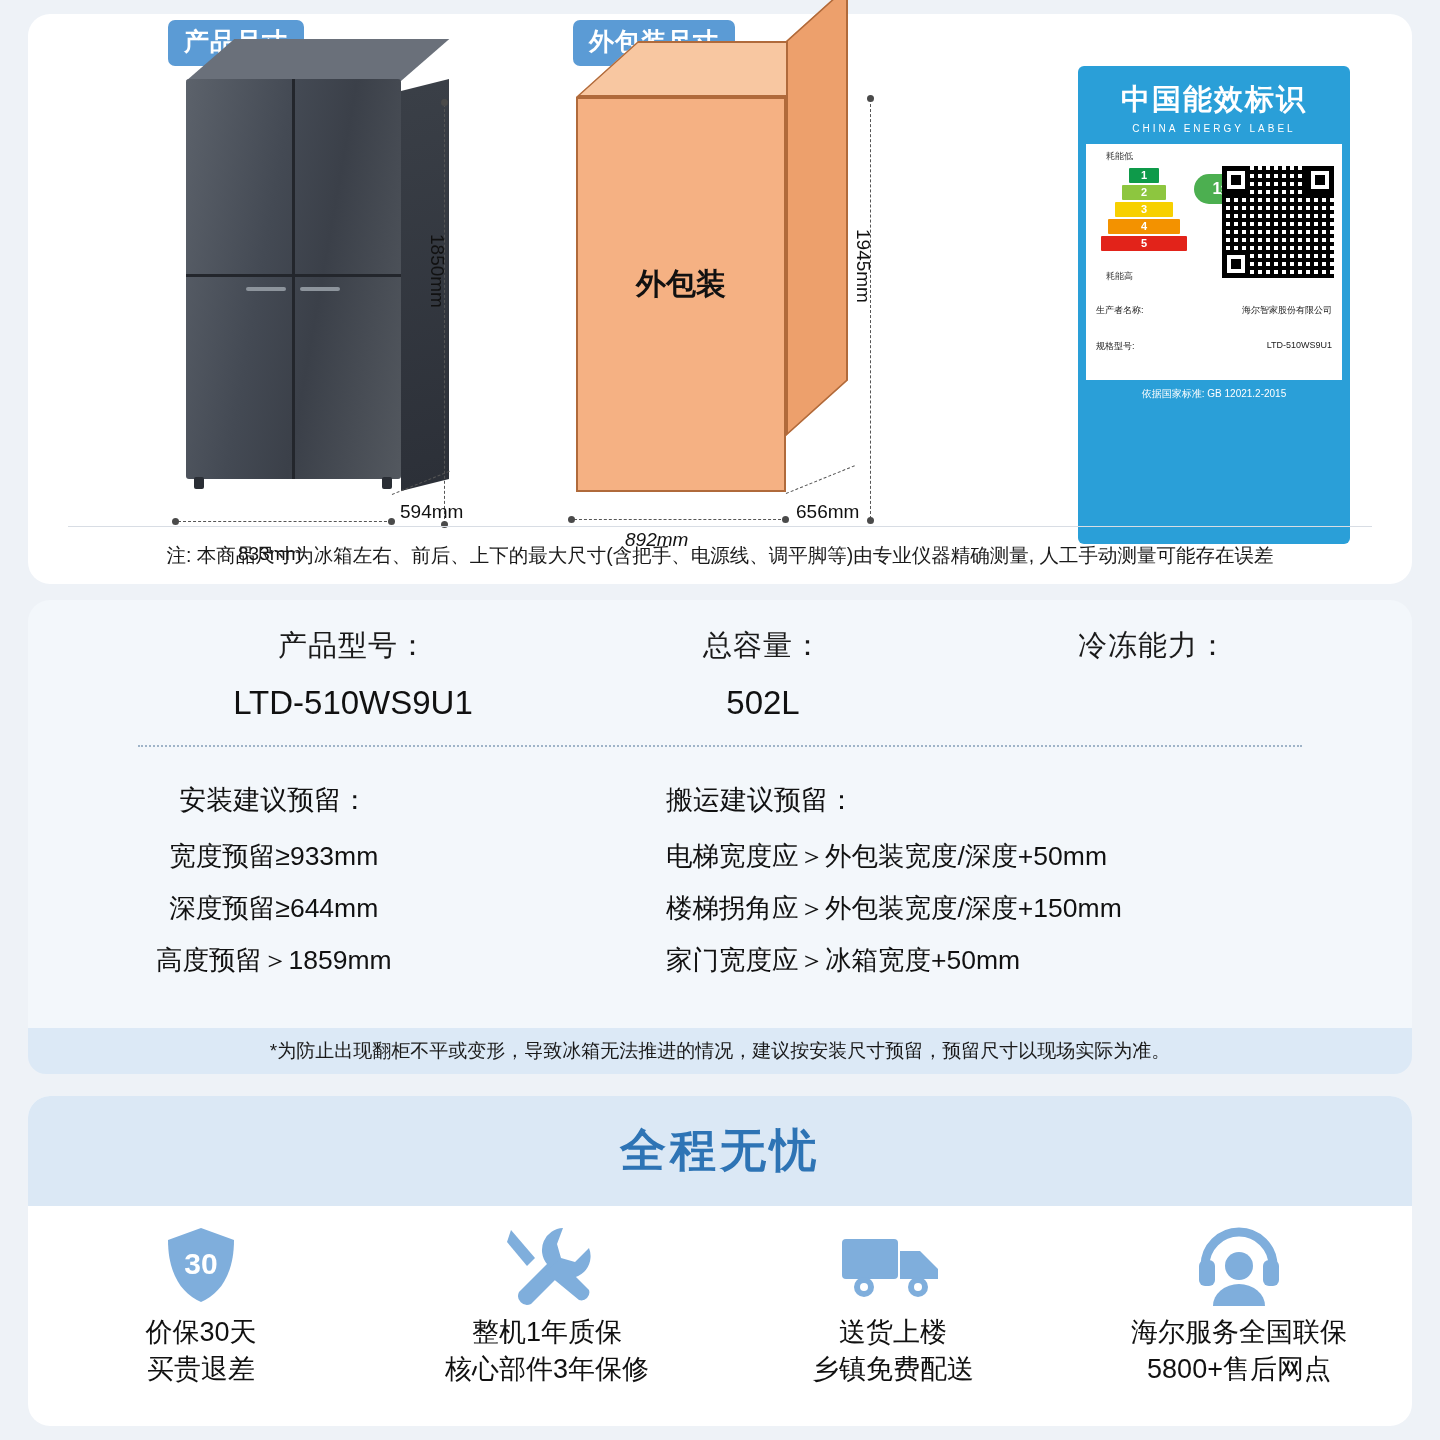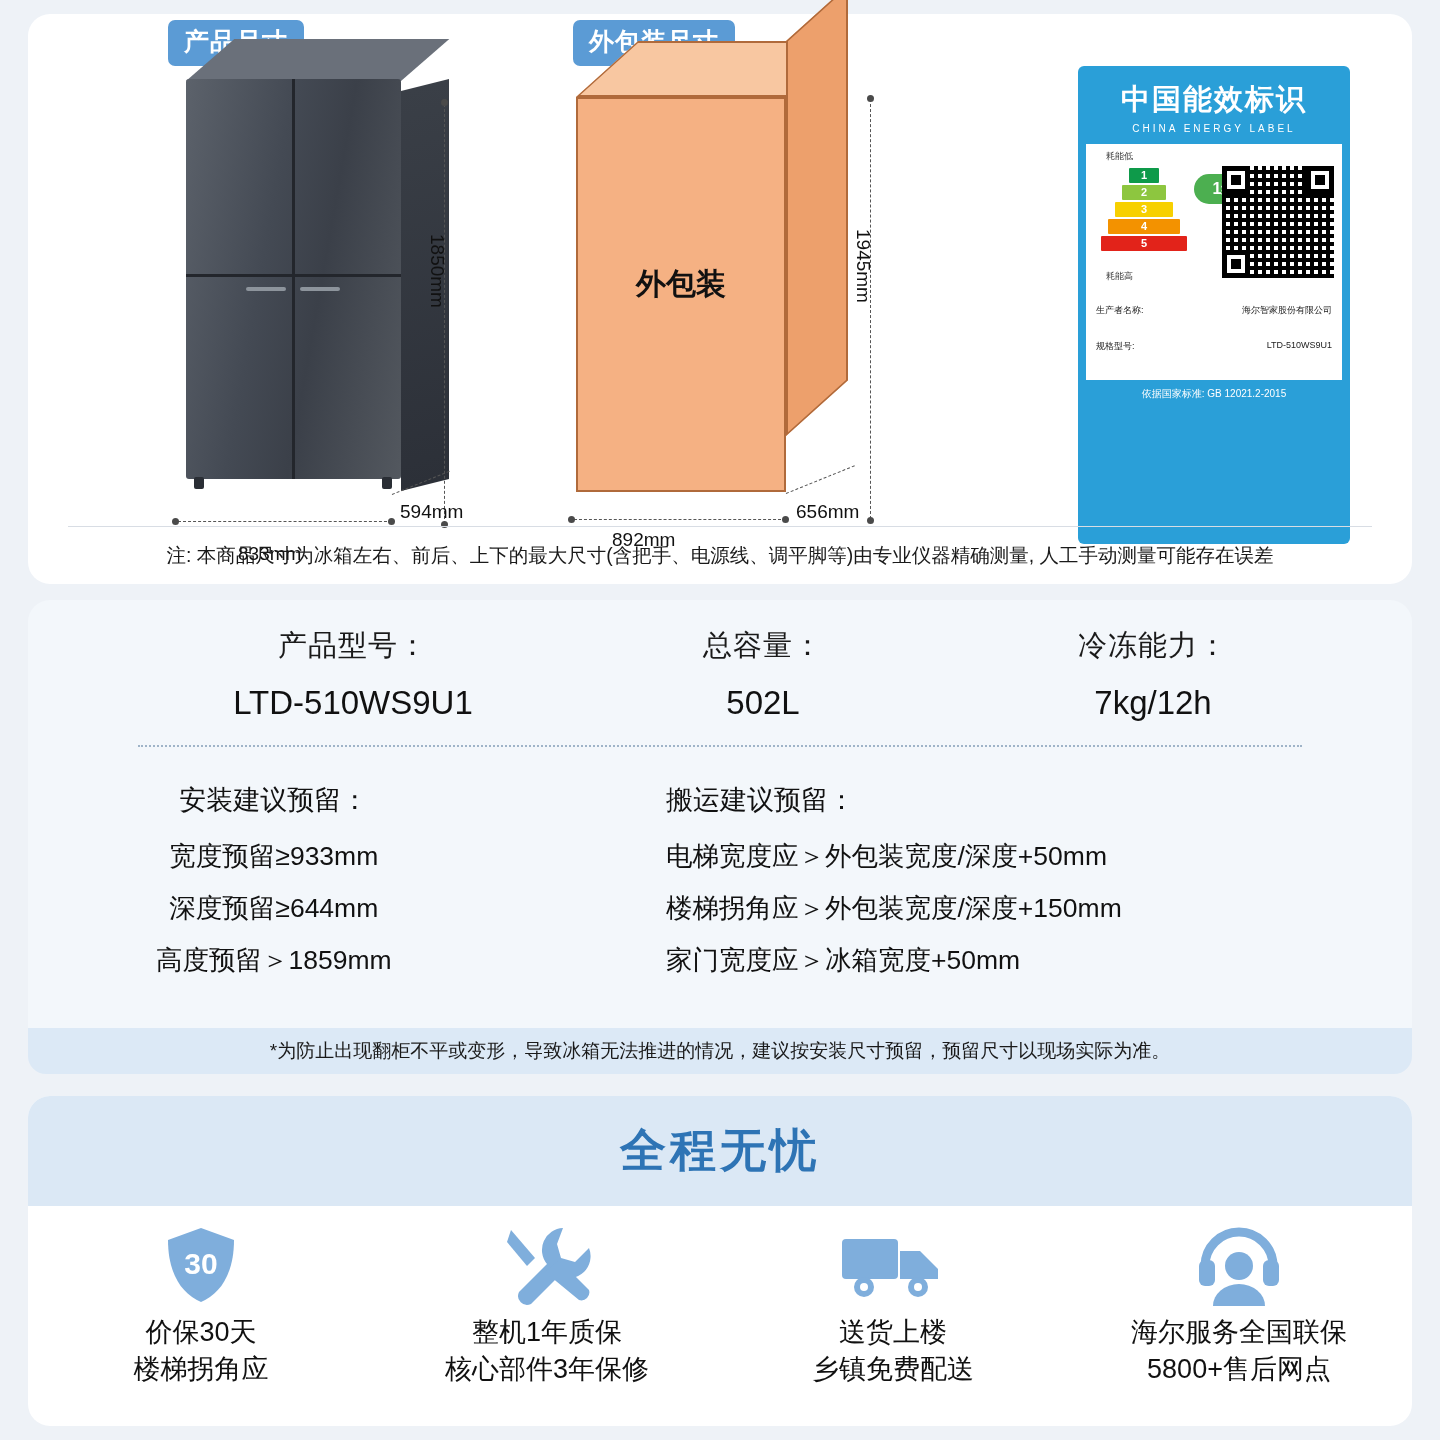--- a/index.html
+++ b/index.html
@@ -177,21 +177,21 @@
       <div class="pack-label">外包装</div>
 
       <div class="dimline" style="left:322px;top:30px;width:1px;height:420px;border-left:1px dashed #555;background:none;"></div>
       <div class="dot" style="left:319px;top:26px;"></div>
       <div class="dot" style="left:319px;top:448px;"></div>
       <div class="dimtxt dimtxt-v" style="left:304px;top:160px;">1945mm</div>
 
       <div class="dimline" style="left:26px;top:450px;width:212px;height:1px;border-top:1px dashed #555;background:none;"></div>
       <div class="dot" style="left:20px;top:447px;"></div>
       <div class="dot" style="left:234px;top:447px;"></div>
-      <div class="dimtxt" style="left:64px;top:460px;">892mm</div>
+      <div class="dimtxt" style="left:77px;top:460px;font-style:italic;">892mm</div>
 
       <div class="dimline" style="left:238px;top:424px;width:74px;height:1px;border-top:1px dashed #555;background:none;transform:rotate(-22deg);transform-origin:left center;"></div>
       <div class="dimtxt" style="left:248px;top:432px;">656mm</div>
     </div>
 
     <div class="energy">
       <div class="energy-head">
         <div class="cn">中国能效标识</div>
         <div class="en">CHINA   ENERGY   LABEL</div>
       </div>
@@ -241,21 +241,20 @@
       <div class="spec-col" style="left:160px;top:26px;width:330px;">
         <div class="k">产品型号：</div>
         <div class="v">LTD-510WS9U1</div>
       </div>
       <div class="spec-col" style="left:580px;top:26px;width:310px;">
         <div class="k">总容量：</div>
         <div class="v">502L</div>
       </div>
       <div class="spec-col" style="left:960px;top:26px;width:330px;">
         <div class="k">冷冻能力：</div>
-        <div class="v">7kg/12h</div>
       </div>
       <div class="dashline"></div>
     </div>
 
     <div class="block" style="left:128px;top:182px;text-align:center;">
       <h4>安装建议预留：</h4>
       <p>宽度预留≥933mm</p>
       <p>深度预留≥644mm</p>
       <p>高度预留＞1859mm</p>
     </div>
@@ -278,21 +277,21 @@
 
       <div class="svc-item">
         <div class="svc-icon">
           <svg width="86" height="86" viewBox="0 0 86 86">
             <path d="M43 6 L76 18 C76 52 62 72 43 80 C24 72 10 52 10 18 Z" fill="#7FAEDC"></path>
             <text x="43" y="52" font-size="30" font-weight="bold" fill="#ffffff" text-anchor="middle" font-family="Liberation Sans, sans-serif">30</text>
           </svg>
         </div>
         <div class="svc-txt">
           <div>价保30天</div>
-          <div>楼梯拐角应</div>
+          <div>买贵退差</div>
         </div>
       </div>
 
       <div class="svc-item">
         <div class="svc-icon">
           <svg width="92" height="86" viewBox="0 0 92 86">
             <path d="M62 6 a22 22 0 0 0 -16 36 L18 70 a9 9 0 0 0 12 12 L58 54 a22 22 0 0 0 30 -28 L74 40 L60 36 L56 22 Z" fill="#7FAEDC"></path>
             <path d="M10 8 L34 36 L26 44 L6 20 Z" fill="#7FAEDC"></path>
             <path d="M44 50 L78 78 a8 8 0 0 0 10 -10 L58 38 Z" fill="#7FAEDC"></path>
           </svg>

